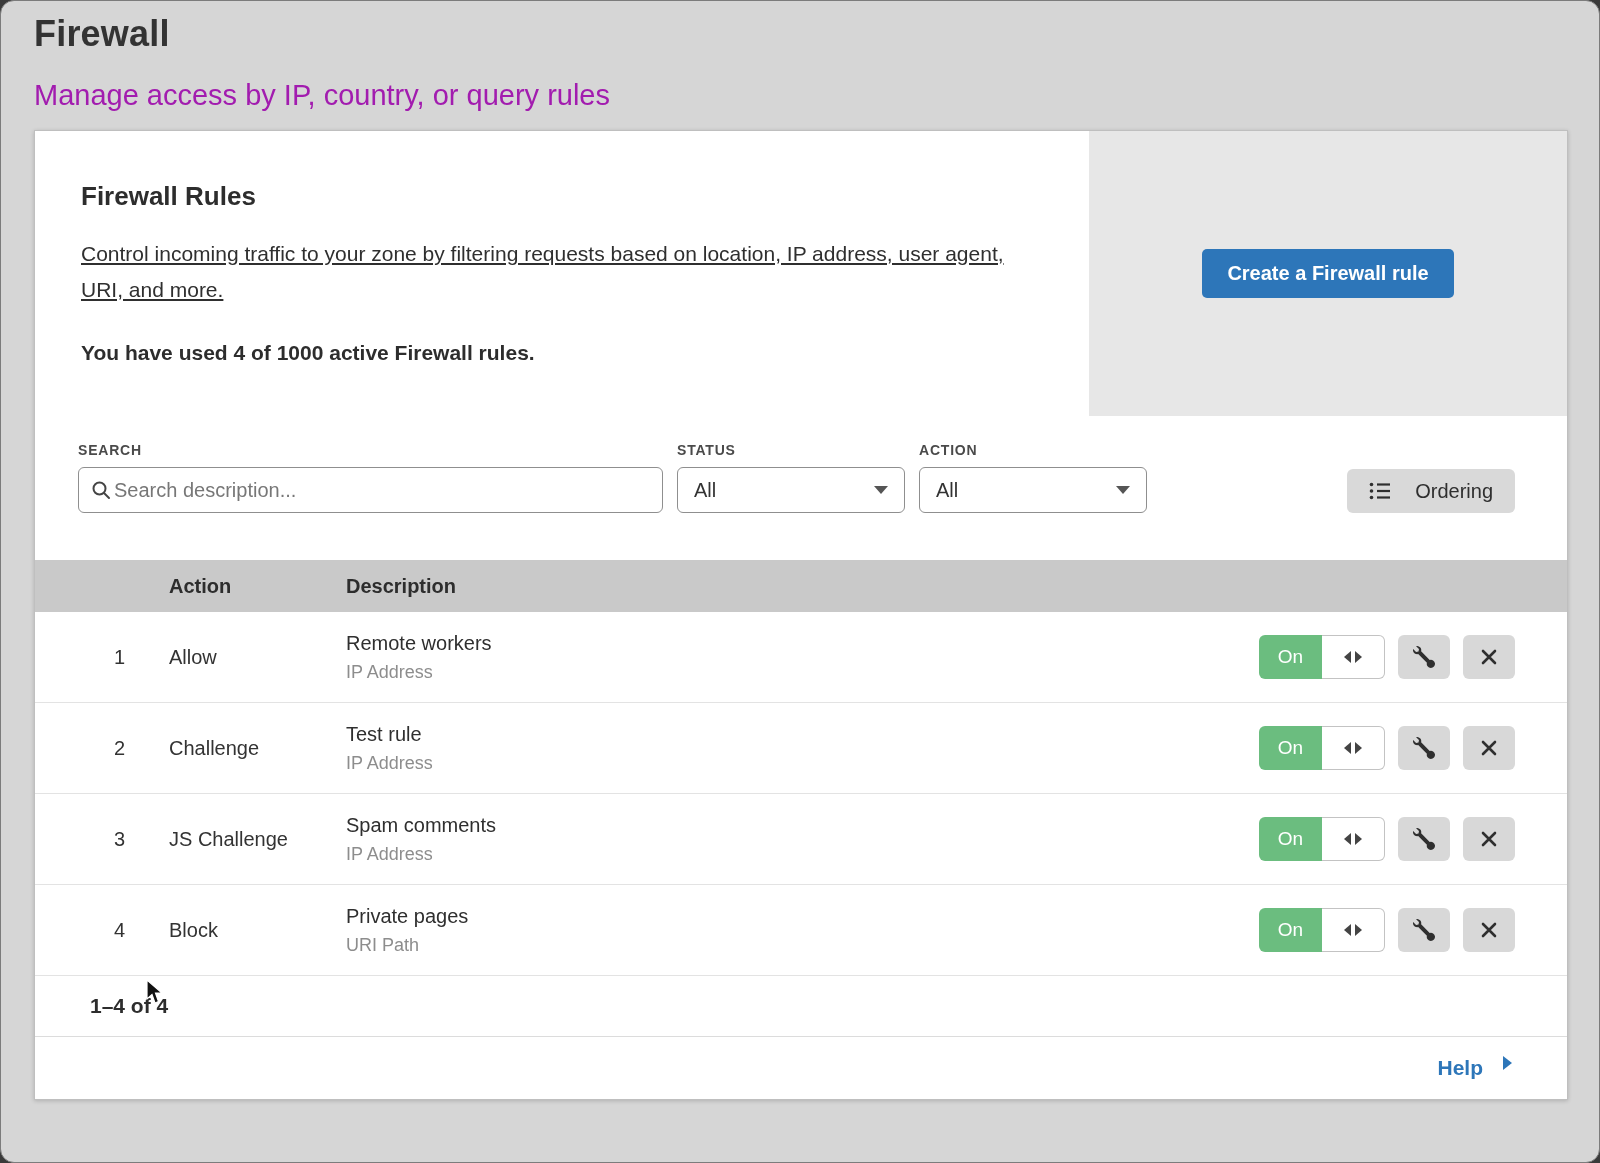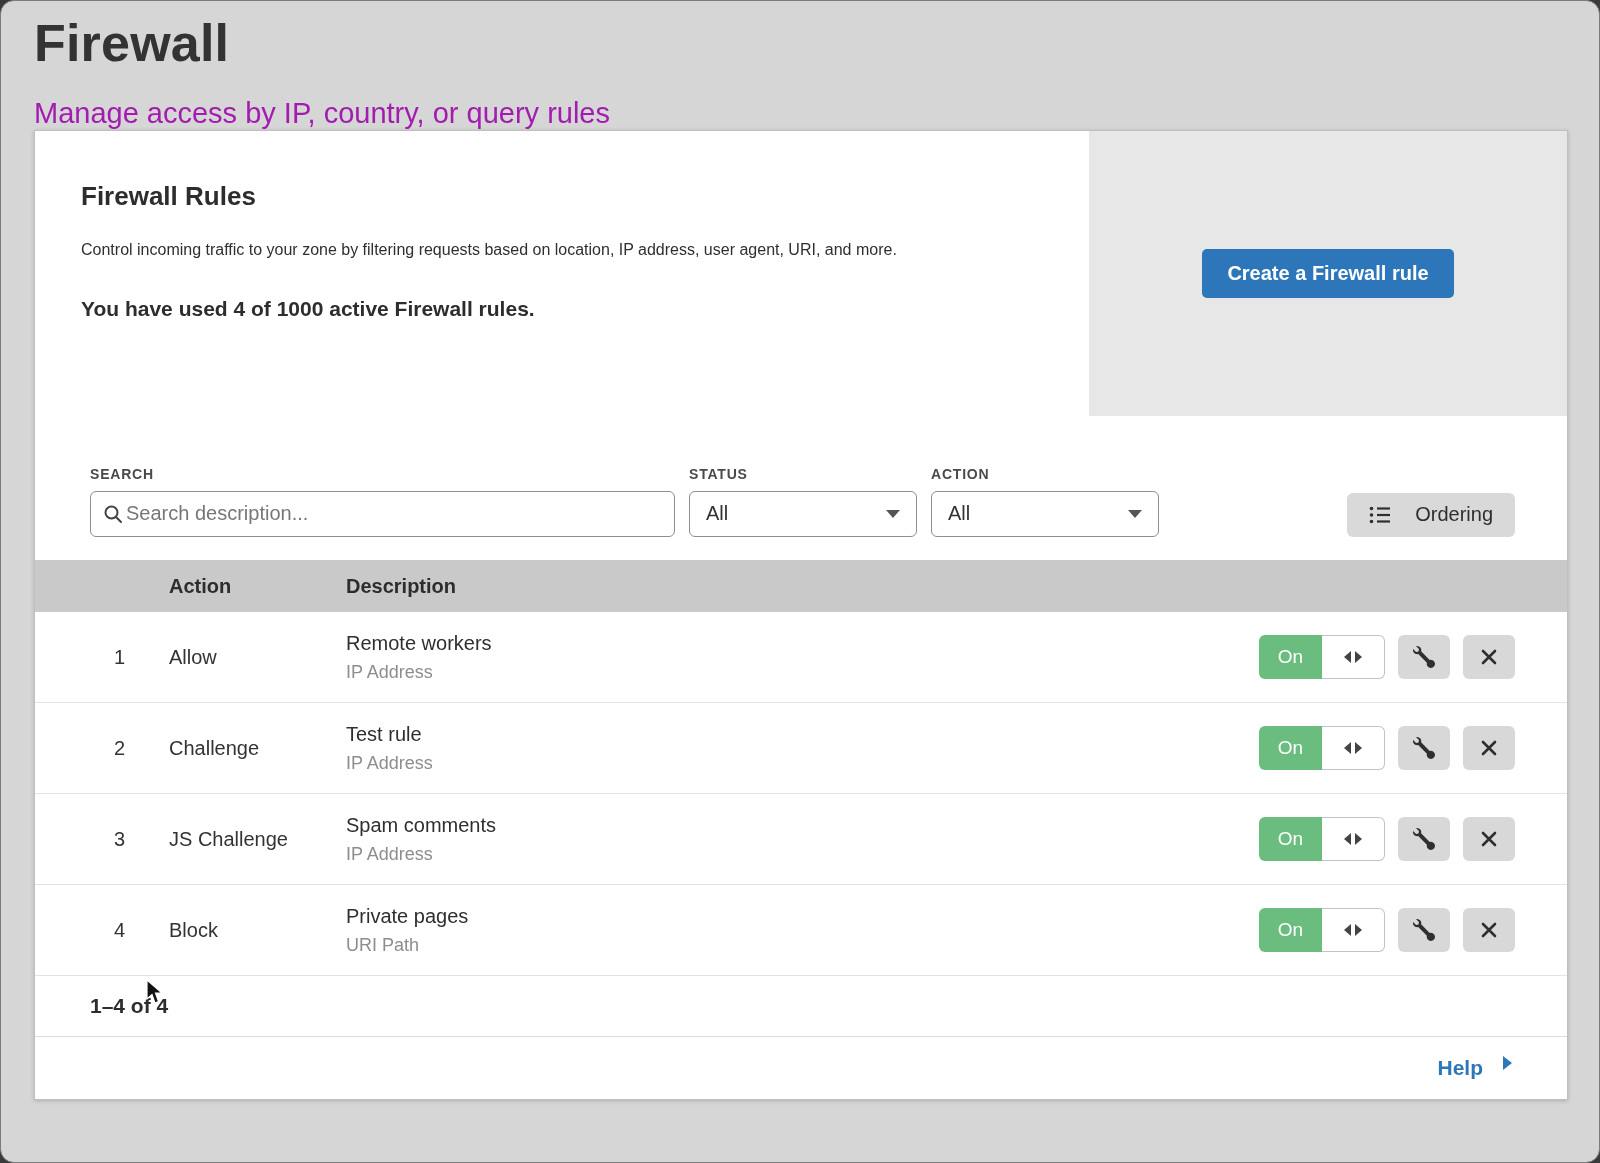--- a/index.html
+++ b/index.html
@@ -12,58 +12,58 @@
   .window {
     position: relative;
     width: 1600px; height: 1163px;
     background: #d6d6d6;
     border-radius: 14px;
     border: 1px solid #7c7c7c;
     overflow: hidden;
   }
   
   .page-header { padding: 12px 33px 0 33px; }
-  .page-title { font-size: 52px; font-weight: 600; color: #333; letter-spacing: 0.2px; }
+  .page-title { font-size: 36px; font-weight: 600; color: #333; letter-spacing: 0.2px; }
   .page-subtitle { margin-top: 24px; font-size: 29px; font-weight: 400; color: #a21caf; }
 
   
   .card {
     position: absolute;
     left: 33px; top: 129px;
     width: 1534px; height: 970px;
     background: #ffffff;
     border: 1px solid #bfbfbf;
     box-shadow: 0 1px 4px rgba(0,0,0,0.18);
     display: flex; flex-direction: column;
   }
 
   
   .intro { display: flex; height: 285px; flex: 0 0 auto; }
   .intro-left { flex: 1 1 auto; padding: 50px 60px 0 46px; }
   .intro-heading { font-size: 26px; font-weight: 700; color: #2d2d2d; margin-bottom: 24px; }
-  .intro-desc { font-size: 16px; line-height: 1.7; color: #2f2f2f; max-width: 960px; }
+  .intro-desc { font-size: 21px; line-height: 1.7; color: #2f2f2f; max-width: 960px; text-decoration: underline; }
   .intro-usage { margin-top: 34px; font-size: 21px; font-weight: 700; color: #2d2d2d; }
   .intro-right {
     flex: 0 0 478px;
     background: #e7e7e7;
     display: flex; align-items: center; justify-content: center;
   }
   .create-btn {
     border: none; cursor: pointer;
     background: #2d76b9; color: #fff;
     font-family: inherit;
     font-size: 20px; font-weight: 600;
     padding: 13px 25px; border-radius: 5px;
   }
 
   
   .filters {
     flex: 0 0 144px;
-    display: flex; align-items: center;
-    padding: 26px 52px 0 55px; gap: 14px;
+    display: flex; align-items: flex-start;
+    padding: 26px 52px 0 43px; gap: 14px;
   }
   .filter-group { display: flex; flex-direction: column; }
   .filter-label {
     font-size: 14px; font-weight: 700; letter-spacing: 0.8px;
     color: #4a4a4a; margin-bottom: 9px;
   }
   .search-box {
     width: 585px; height: 46px;
     border: 1.5px solid #8f8f8f; border-radius: 6px;
     display: flex; align-items: center; padding: 0 12px; gap: 3px;

